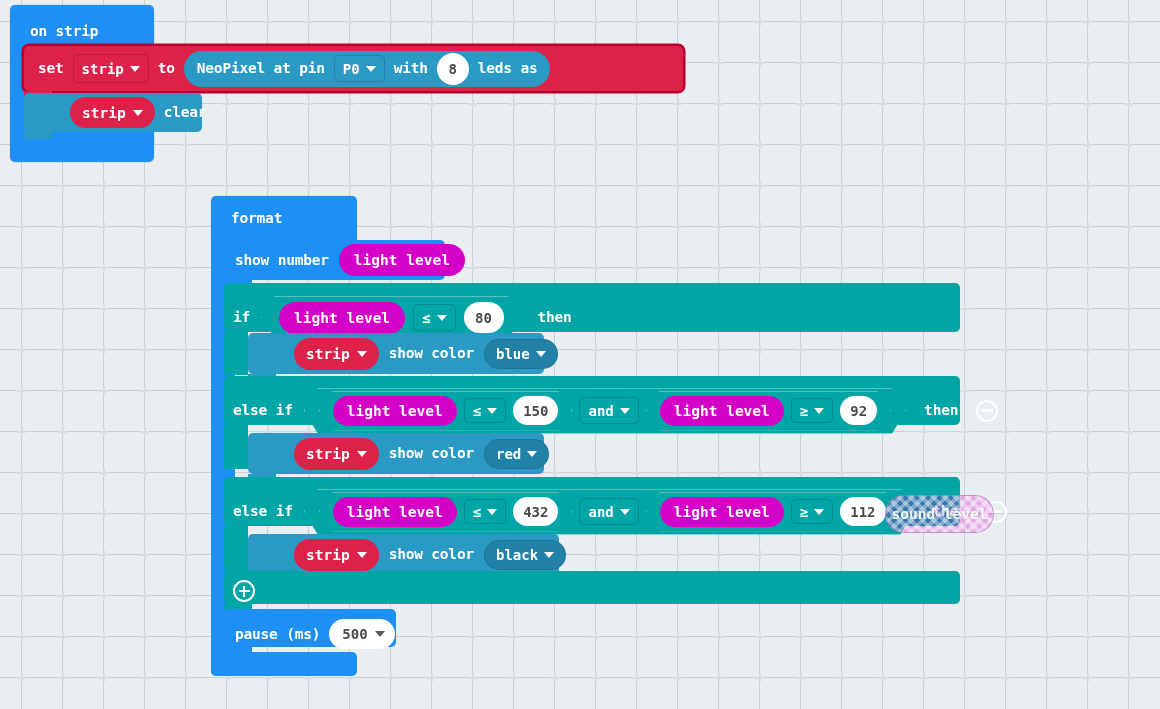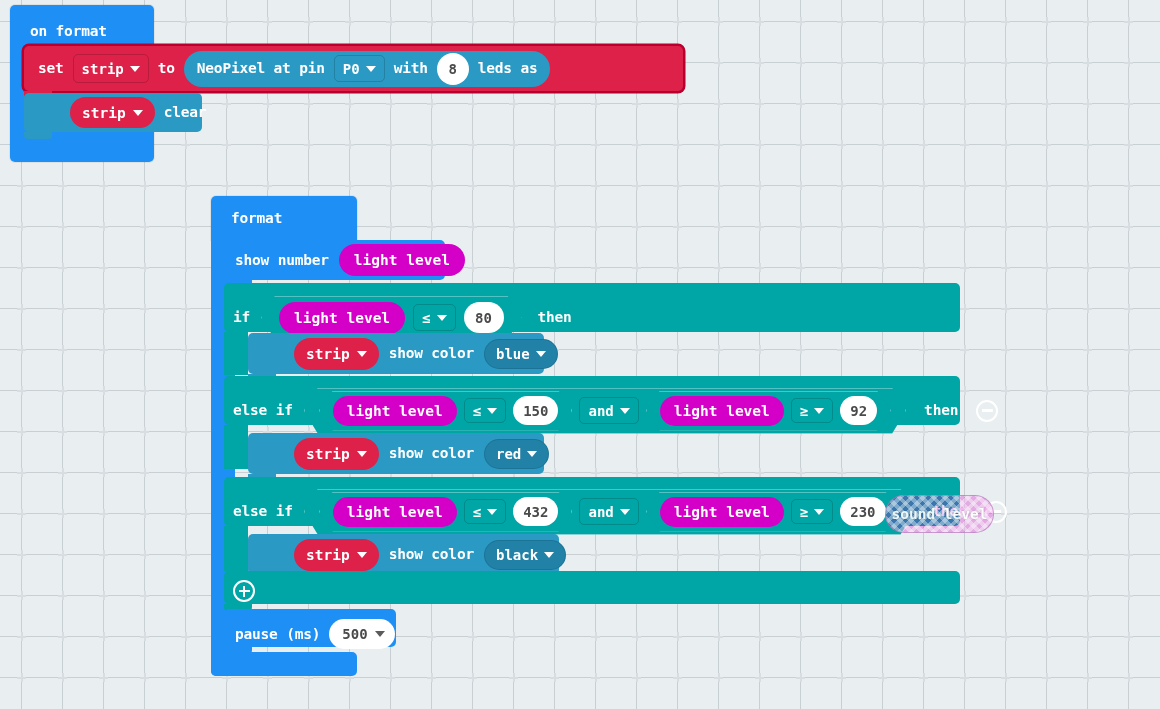--- a/index.html
+++ b/index.html
@@ -635,21 +635,21 @@
       <span class="plus" style="left:919px; top:673px;"></span>
       <span class="plus" style="left:960px; top:673px;"></span>
       <span class="plus" style="left:1001px; top:673px;"></span>
       <span class="plus" style="left:1042px; top:673px;"></span>
       <span class="plus" style="left:1083px; top:673px;"></span>
       <span class="plus" style="left:1124px; top:673px;"></span>
     </div>
 
   <div class="blk" style="left: 10px; top: 5px; width: 144px; height: 157px; z-index: 2;">
     <div class="hat" style="position:absolute; left:0; top:0; width:144px; height:157px;"></div>
-    <div class="txt hat-label" style="left:20px; top:19px;">on format</div>
+    <div class="txt hat-label" style="left:20px; top:19px;">on strip</div>
   </div>
 
   <div class="blk" style="left: 24px; top: 46px; width: 659px; height: 45px; z-index: 2;">
     <div style="position:absolute; inset:0; background:#dd2149; border-radius:5px;
                 box-shadow:0 0 0 2.5px #b8002f;"></div>
     <div style="position:absolute; left:0; top:45px; width:28px; height:7px; background:#dd2149;
                 border-bottom-left-radius:4px; border-bottom-right-radius:4px;"></div>
     <div style="position:absolute; left:14px; top:0; display:flex; align-items:center; gap:9px; height:45px;">
       <span class="txt">set</span>
       <span class="field onred" style="height:29px;">
@@ -819,21 +819,21 @@
             <span class="caret"></span>
           </span>
           <span class="hex" style="height:40px;">
             <span class="hexbg"></span>
             <span class="hexinner" style="padding:0 14px; gap:7px;">
               <span class="pill magenta" style="height:30px; padding:0 14px;">light level</span>
               <span class="field onteal" style="height:25px;">
                 <span>≥</span>
                 <span class="caret"></span>
               </span>
-              <span class="numfield" style="height:29px; min-width:44px;">230</span>
+              <span class="numfield" style="height:29px; min-width:44px;">112</span>
             </span>
           </span>
         </span>
       </span>
       <span class="txt" style="margin-left:13px;">then</span>
       <span class="circbtn" style="margin-left:13px;">
         <span class="h"></span>
       </span>
     </div>
 

